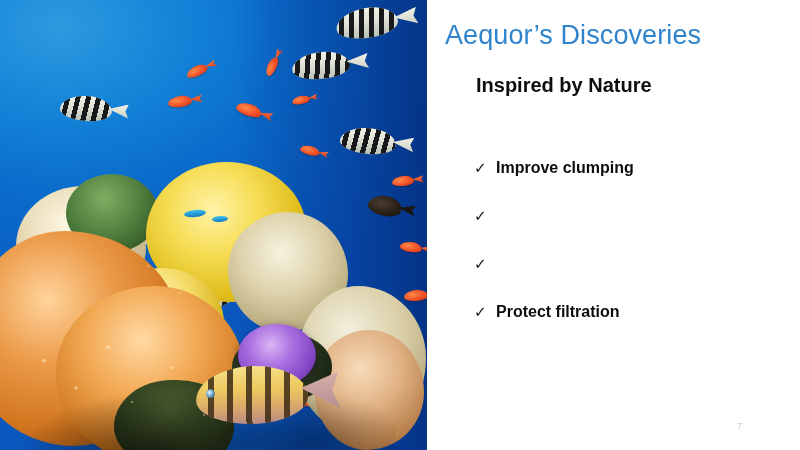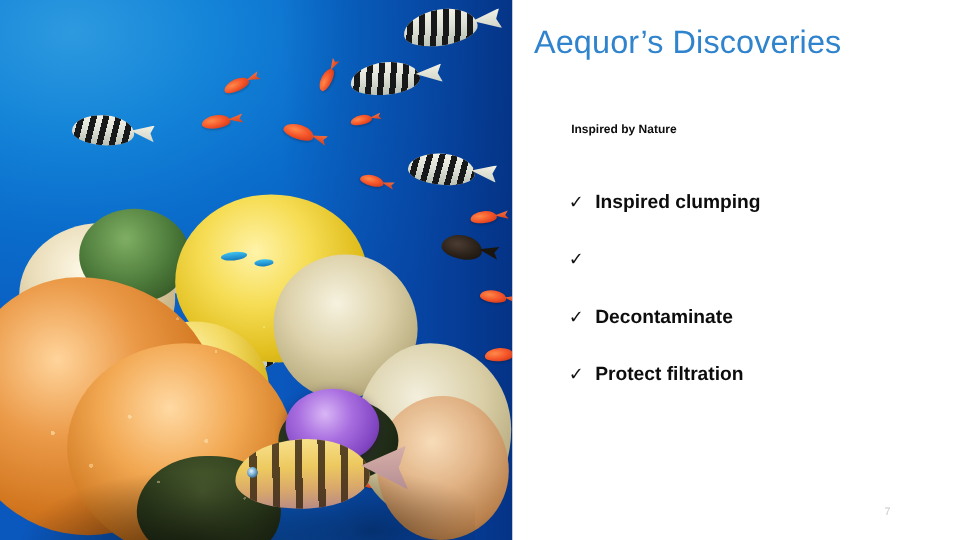--- a/index.html
+++ b/index.html
@@ -9,21 +9,21 @@
     height: 450px;
     overflow: hidden;
     background: #ffffff;
     font-family: "Liberation Sans", sans-serif;
   }
 
   #slide {
     position: relative;
     width: 732px;
     height: 450px;
-    background: #fdba74;
+    background: #4c1d95;
   }
 
   
   #photo {
     position: absolute;
     left: 0;
     top: 0;
     width: 427px;
     height: 450px;
     overflow: hidden;
@@ -283,22 +283,22 @@
     line-height: 34px;
     font-weight: 400;
     color: #2f84cd;
     letter-spacing: 0.1px;
     white-space: nowrap;
   }
 
   #subhead {
     position: absolute;
     left: 49px;
-    top: 98px;
-    font-size: 10px;
+    top: 74px;
+    font-size: 20px;
     line-height: 22px;
     font-weight: 700;
     color: #0d0d0d;
   }
 
   #bullets {
     position: absolute;
     left: 47px;
     top: 158px;
     width: 320px;
@@ -428,30 +428,29 @@
   <div id="content">
 
     <div id="title">Aequor’s Discoveries</div>
 
     <div id="subhead">Inspired by Nature</div>
 
     <div id="bullets">
 
       <div class="bullet">
         <span class="check">✓</span>
-        <span class="bullet-label">Inspired clumping</span>
+        <span class="bullet-label">Improve clumping</span>
       </div>
 
       <div class="bullet">
         <span class="check">✓</span>
       </div>
 
       <div class="bullet">
         <span class="check">✓</span>
-        <span class="bullet-label">Decontaminate</span>
       </div>
 
       <div class="bullet">
         <span class="check">✓</span>
         <span class="bullet-label">Protect filtration</span>
       </div>
 
     </div>
 
     <div id="page-number">7</div>

